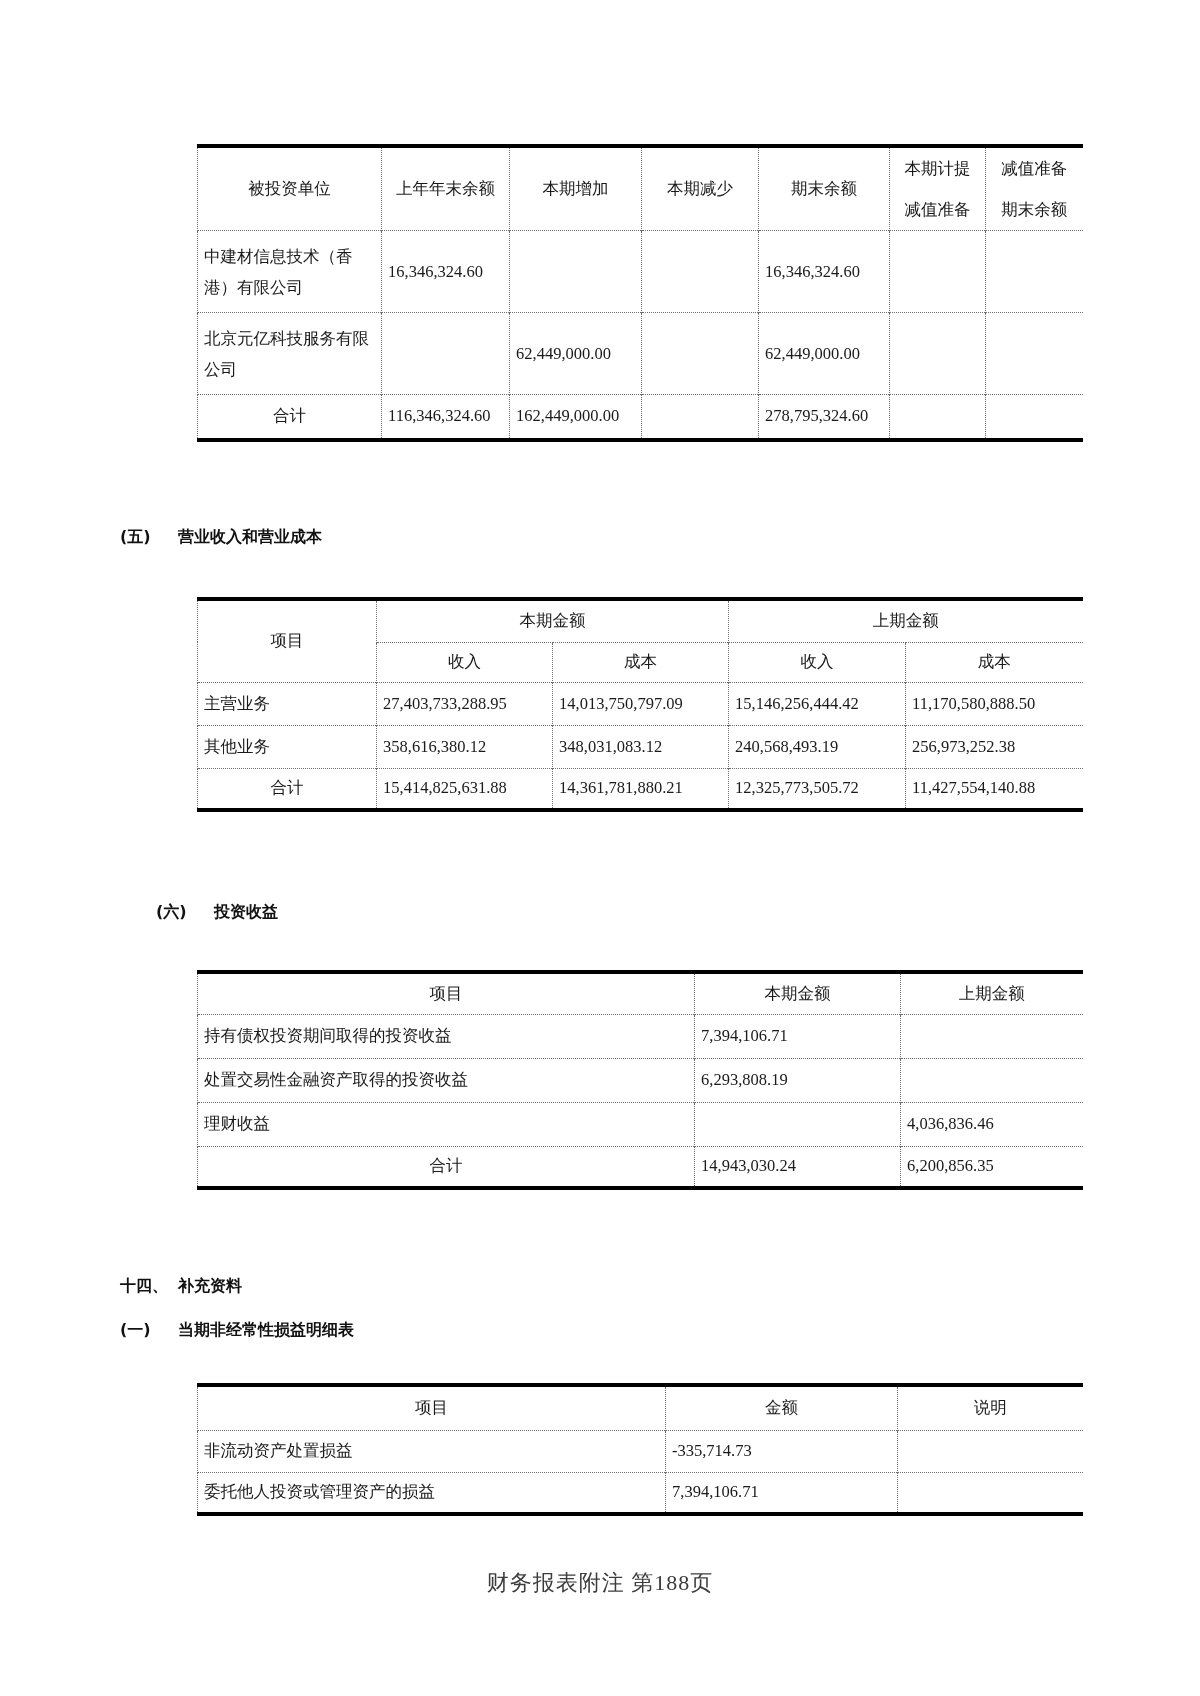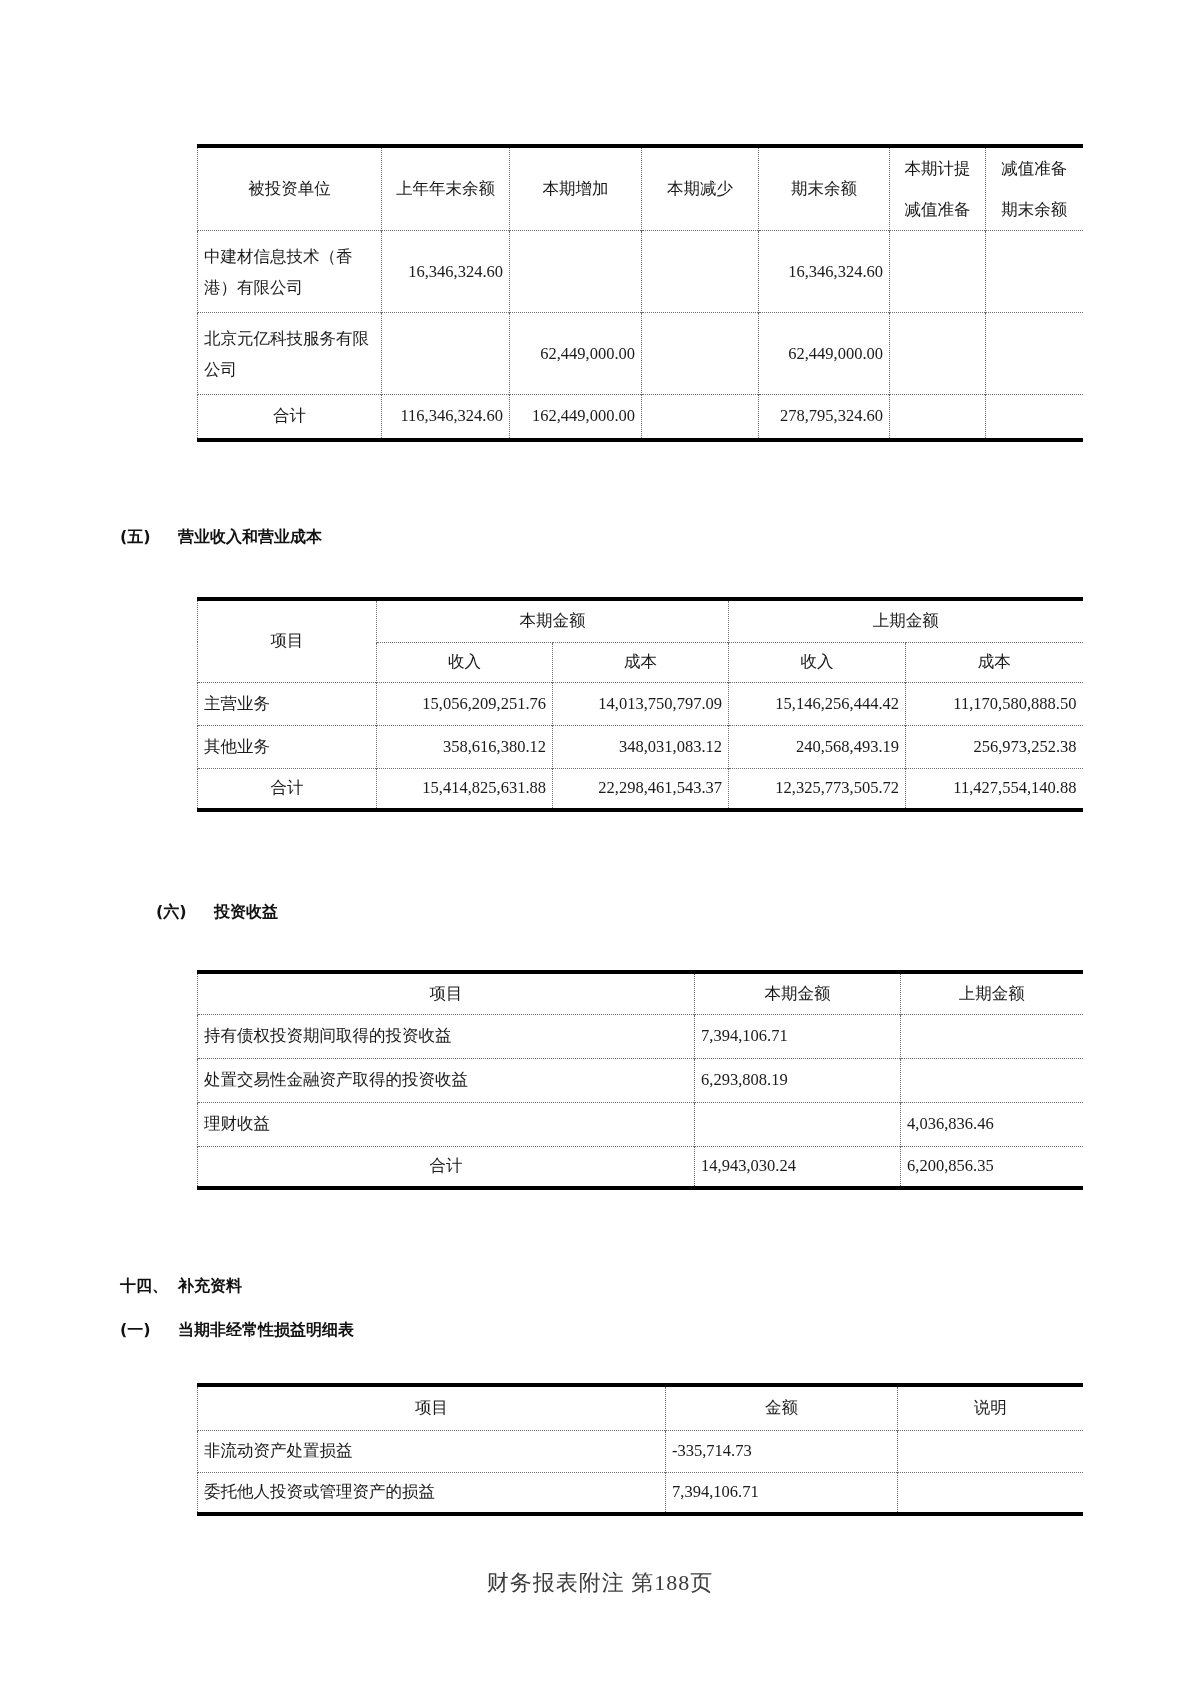--- a/index.html
+++ b/index.html
@@ -28,21 +28,21 @@
     font-weight:normal;
     vertical-align:middle;
     padding:0 6px;
     overflow:hidden;
   }
   table.tbl thead th{ text-align:center; }
   table.tbl tbody tr > *{ border-top:1px dotted #6e6e6e; }
   tr.subhead th{ border-top:1px dotted #6e6e6e; }
   .c{ text-align:center; }
   .item{ text-align:left; padding-left:13px; }
-  .num{ text-align:right; padding-right:7px; font-variant-numeric:lining-nums; }
+  .num{ text-align:left; padding-right:7px; font-variant-numeric:lining-nums; }
   .num-wide{ text-align:left; padding-right:15px; }
   .pre{ white-space:pre-line; line-height:41px; }
   .t1{ top:144px; }
   .t1 tr.hrow{ height:82px; }
   .t1 tr.r-tall{ height:82px; }
   .t1 tr.r-total{ height:45px; }
   .t1 td.item{ line-height:31px; }
   .t2{ top:597px; }
   .t2 tr.headA{ height:43px; }
   .t2 tr.subhead{ height:40px; }
@@ -162,36 +162,36 @@
       <tr class="subhead">
         <th class="c">收入</th>
         <th class="c">成本</th>
         <th class="c">收入</th>
         <th class="c">成本</th>
       </tr>
     </thead>
     <tbody>
       <tr class="r">
         <td class="item">主营业务</td>
-        <td class="num">15,056,209,251.76</td>
+        <td class="num">27,403,733,288.95</td>
         <td class="num">14,013,750,797.09</td>
         <td class="num">15,146,256,444.42</td>
         <td class="num">11,170,580,888.50</td>
       </tr>
       <tr class="r">
         <td class="item">其他业务</td>
         <td class="num">358,616,380.12</td>
         <td class="num">348,031,083.12</td>
         <td class="num">240,568,493.19</td>
         <td class="num">256,973,252.38</td>
       </tr>
       <tr class="r-total">
         <td class="c">合计</td>
         <td class="num">15,414,825,631.88</td>
-        <td class="num">22,298,461,543.37</td>
+        <td class="num">14,361,781,880.21</td>
         <td class="num">12,325,773,505.72</td>
         <td class="num">11,427,554,140.88</td>
       </tr>
     </tbody>
   </table>
 
   <div class="heading h6">
     <span class="hnum">(六)</span><span>投资收益</span>
   </div>
 

